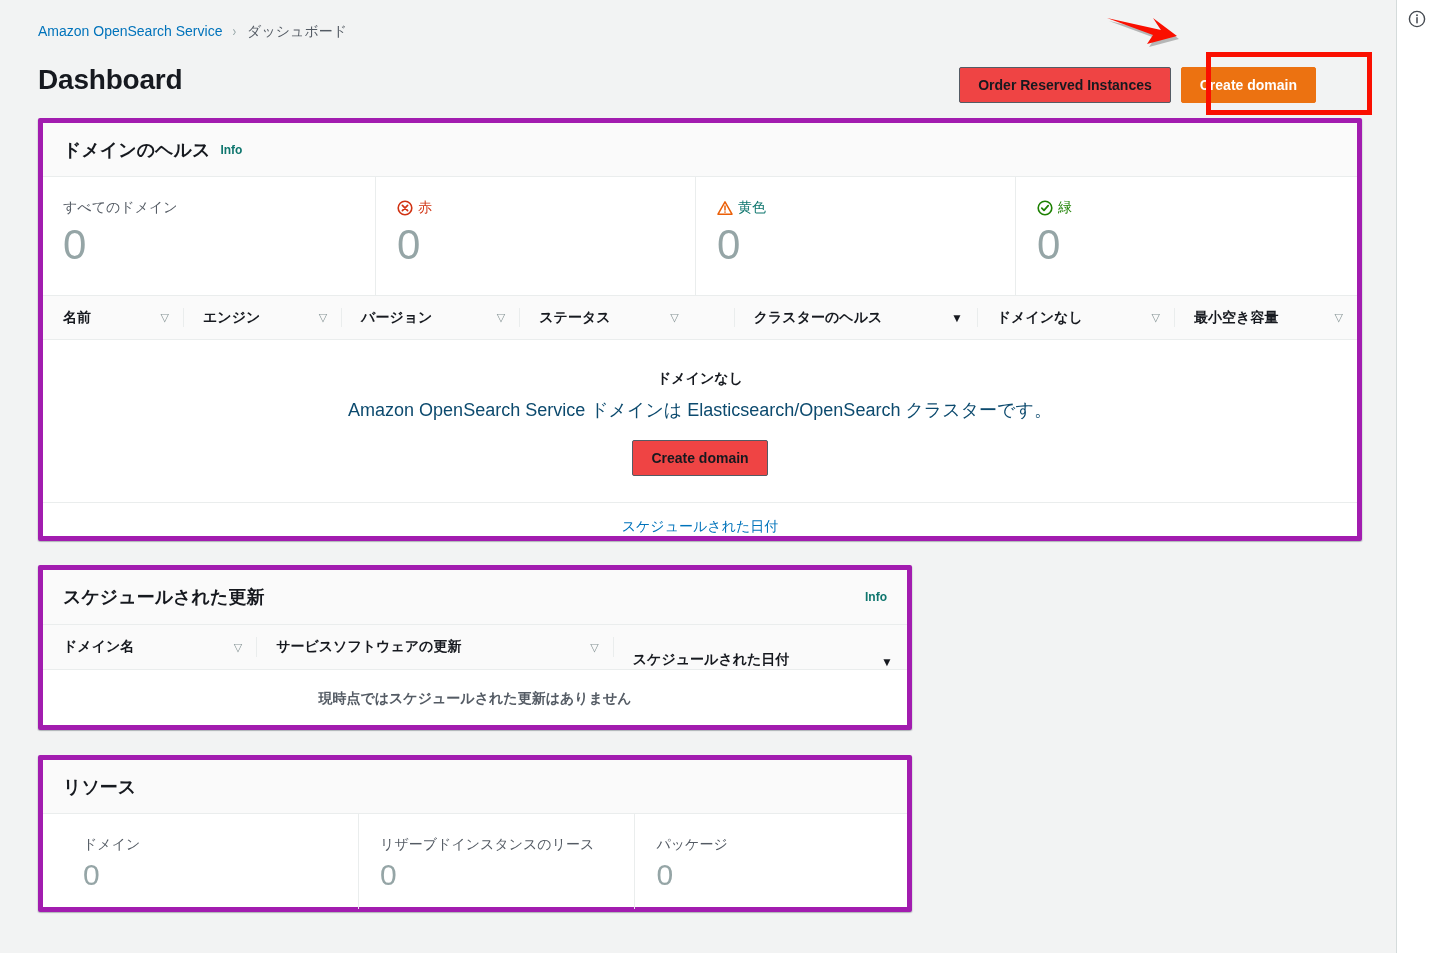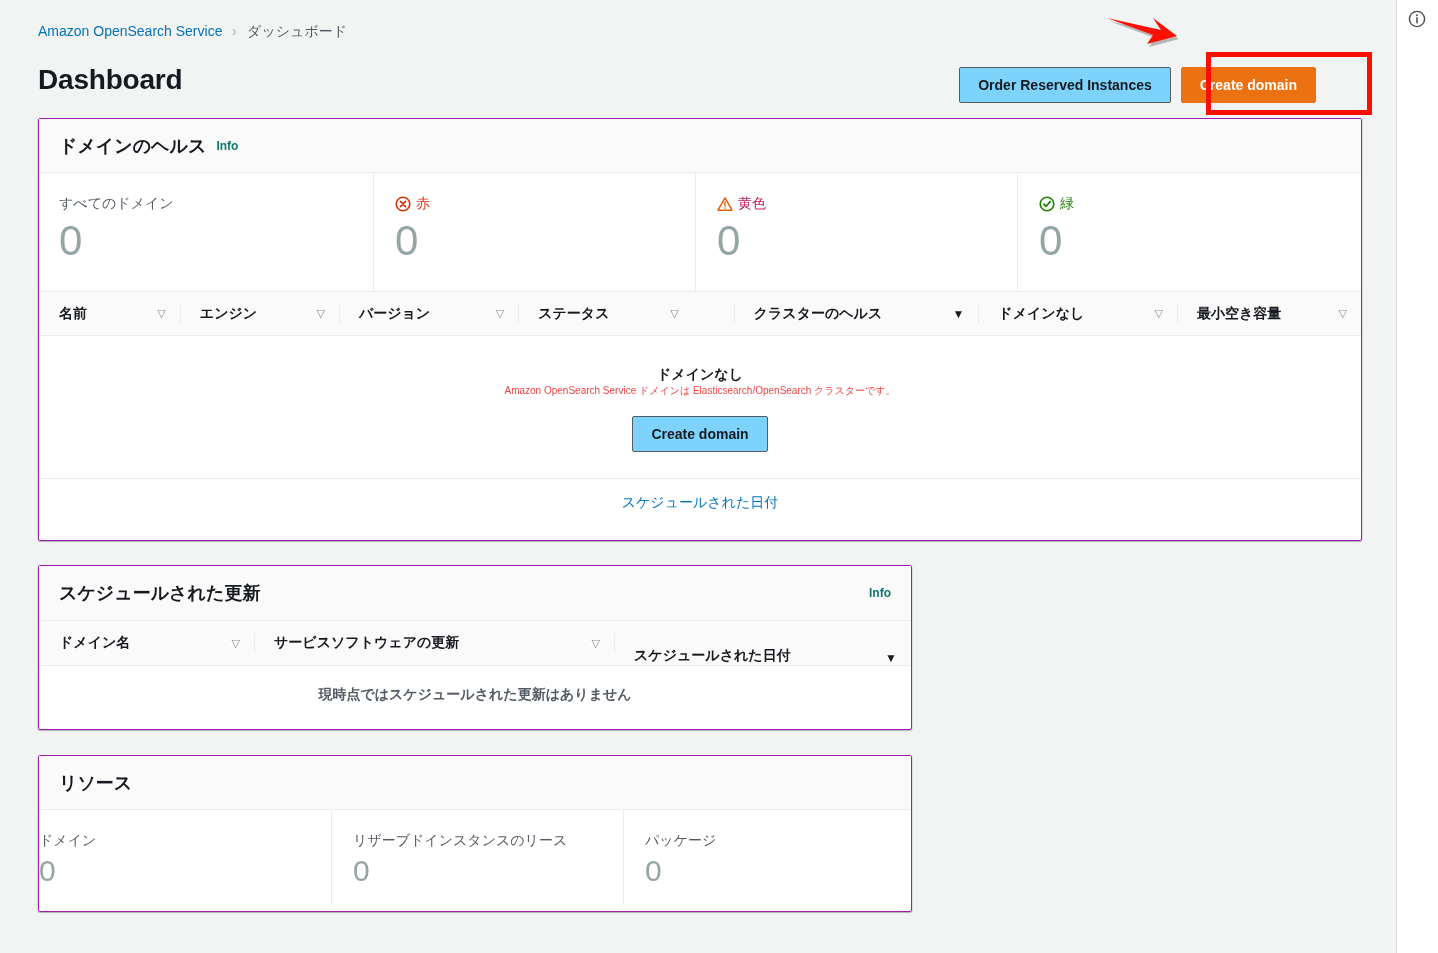--- a/index.html
+++ b/index.html
@@ -89,21 +89,21 @@
     font-family: "Liberation Sans", "DejaVu Sans", sans-serif;
     font-size: 14px;
     font-weight: bold;
     line-height: 16px;
     border-radius: 2px;
     cursor: pointer;
     box-sizing: border-box;
     white-space: nowrap;
   }
   .btn-normal {
-    background: #7dd3fc;
+    background: #ef4444;
     border: 1px solid #545b64;
     color: #16191f;
     padding: 9px 18px;
   }
   .btn-primary {
     background: #ec7211;
     border: 1px solid #ec7211;
     color: #ffffff;
     padding: 9px 18px;
   }
@@ -125,21 +125,21 @@
     top: 6px;
     width: 100px;
     height: 50px;
     pointer-events: none;
   }
 
   
   .card {
     position: absolute;
     background: #ffffff;
-    border: 1px solid #a21caf;
+    border: 5px solid #a21caf;
     border-radius: 2px;
     box-shadow: 0 1px 1px 0 rgba(0,28,36,0.15), 1px 1px 1px 0 rgba(0,28,36,0.08), -1px 1px 1px 0 rgba(0,28,36,0.08);
     box-sizing: border-box;
   }
   .card-header {
     height: 54px;
     background: #fafafa;
     border-bottom: 1px solid #eaeded;
     display: flex;
     align-items: center;
@@ -182,21 +182,21 @@
   }
   .metric-label {
     font-size: 14px;
     color: #545b64;
     display: flex;
     align-items: center;
     gap: 5px;
     white-space: nowrap;
   }
   .metric-label.red { color: #d13212; }
-  .metric-label.orange { color: #be185d; text-align: center; }
+  .metric-label.orange { color: #0f766e; text-align: center; }
   .metric-label.green { color: #1d8102; }
   .metric-value {
     font-size: 42px;
     font-weight: 300;
     color: #95a5a6;
     margin-top: 2px;
     line-height: 52px;
   }
   .status-ico { width: 16px; height: 16px; display:inline-block; flex: none; }
 
@@ -246,22 +246,23 @@
   .empty-body {
     padding: 30px 0 26px 0;
     text-align: center;
   }
   .empty-title {
     font-size: 14px;
     font-weight: bold;
     color: #16191f;
   }
   .empty-desc {
-    font-size: 10px;
-    color: #ef4444;
+    margin-top: 10px;
+    font-size: 18px;
+    color: #0c4a6e;
   }
   .empty-btn-wrap { margin-top: 18px; }
 
   .card-footer {
     border-top: 1px solid #eaeded;
     height: 47px;
     display: flex;
     align-items: center;
     justify-content: center;
   }
@@ -453,21 +454,21 @@
     </div>
 
     <div class="su-empty">現時点ではスケジュールされた更新はありません</div>
   </section>
 
   <section class="card" style="left:38px; top:755px; width:874px; height:157px;">
     <div class="card-header">
       <span class="card-title">リソース</span>
     </div>
     <div class="res-metrics">
-      <div class="res-metric" style="width:292px; ">
+      <div class="res-metric" style="width:292px; margin-left:40px;">
         <div class="res-label">ドメイン</div>
         <div class="res-value">0</div>
       </div>
       <div class="res-metric" style="width:292px; padding-left:22px;">
         <div class="res-label">リザーブドインスタンスのリース</div>
         <div class="res-value">0</div>
       </div>
       <div class="res-metric" style="width:288px; padding-left:22px;">
         <div class="res-label">パッケージ</div>
         <div class="res-value">0</div>

